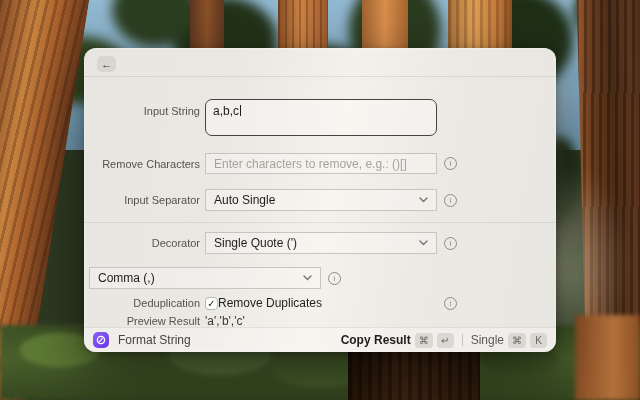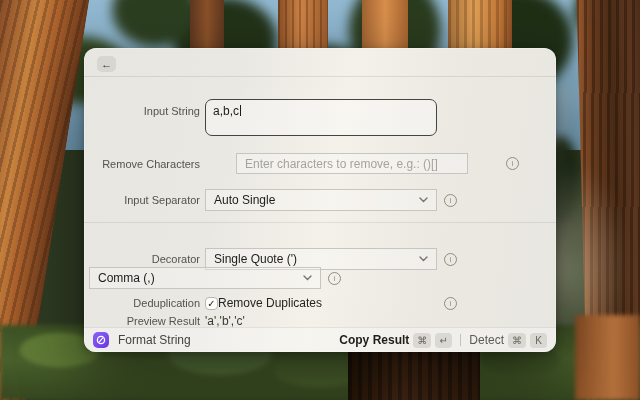--- a/index.html
+++ b/index.html
@@ -139,42 +139,42 @@
     </div>
   </div>
 
   <div class="row" style="top:51px;height:37px;align-items:flex-start;">
     <div class="lbl" style="padding-top:6px;">Input String</div>
     <div class="ctl field textarea" style="background:rgba(255,255,255,.35);">
       <span>a,b,c</span><span class="caret"></span>
     </div>
   </div>
 
-  <div class="row" style="top:105px;height:21px;gap:31px;">
+  <div class="row" style="top:105px;height:21px;">
     <div class="lbl">Remove Characters</div>
     <div class="ctl field inputline">
       <span class="placeholder">Enter characters to remove, e.g.: ()[]</span>
     </div>
     <i class="info">i</i>
   </div>
 
   <div class="row" style="top:141px;height:22px;">
     <div class="lbl">Input Separator</div>
     <div class="ctl field dropdown">
       <span class="dd-value">Auto Single</span>
       <svg width="9" height="6" viewBox="0 0 9 6">
           <polyline points="1,1 4.5,4.5 8,1" stroke="#77756f" fill="none" stroke-width="1.4" stroke-linecap="round"></polyline>
         </svg>
     </div>
     <i class="info">i</i>
   </div>
 
   <div class="divider" style="top:174px;"></div>
 
-  <div class="row" style="top:184px;height:22px;margin-top:16px;">
+  <div class="row" style="top:184px;height:22px;">
     <div class="lbl">Decorator</div>
     <div class="ctl field dropdown">
       <span class="dd-value">Single Quote (')</span>
       <svg width="9" height="6" viewBox="0 0 9 6">
           <polyline points="1,1 4.5,4.5 8,1" stroke="#77756f" fill="none" stroke-width="1.4" stroke-linecap="round"></polyline>
         </svg>
     </div>
     <i class="info">i</i>
   </div>
 
@@ -207,18 +207,18 @@
       <svg width="10" height="10" viewBox="0 0 10 10">
         <circle cx="5" cy="5" r="3.6" fill="none" stroke="#ffffff" stroke-width="1.3"></circle>
         <line x1="3.2" y1="7.2" x2="6.8" y2="2.8" stroke="#ffffff" stroke-width="1.1"></line>
       </svg>
     </div>
     <div class="app-name">Format String</div>
     <div class="f-action f-primary">Copy Result</div>
     <div class="key">⌘</div>
     <div class="key">↵</div>
     <div class="f-div"></div>
-    <div class="f-action f-secondary">Detect</div>
+    <div class="f-action f-secondary">Single</div>
     <div class="key">⌘</div>
     <div class="key">K</div>
   </div>
 
 </div>
 
 </body></html>

